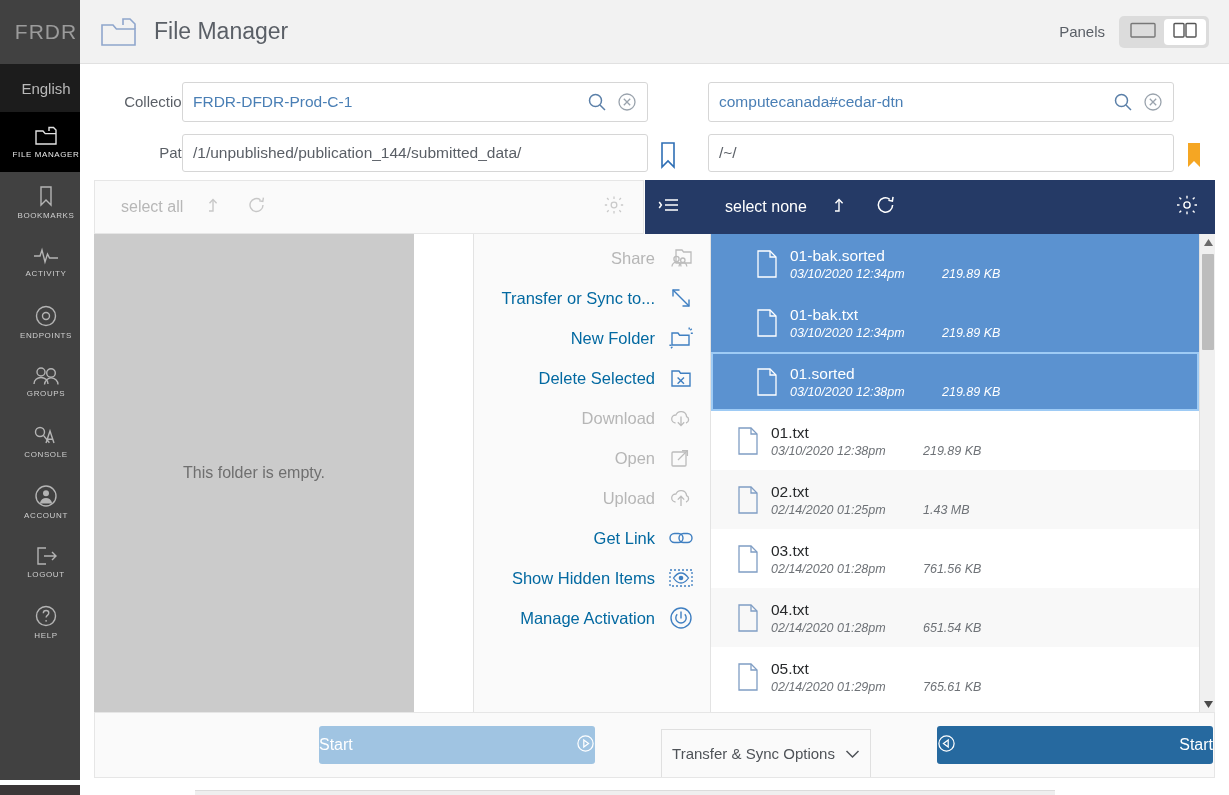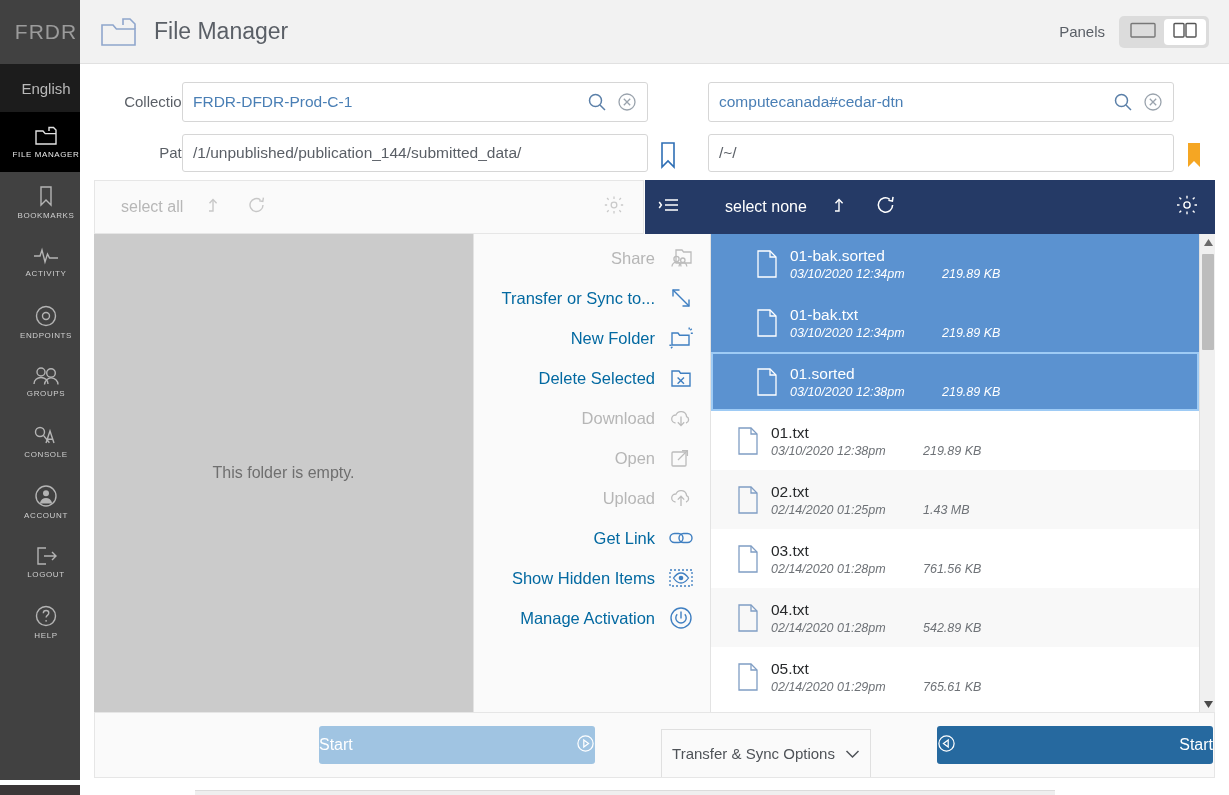--- a/index.html
+++ b/index.html
@@ -99,21 +99,21 @@
     position: absolute; left: 565px; top: 116px; width: 570px; height: 54px;
     background: #253a66; display: flex; align-items: center;
   }
   #tb-right .menu-ic { margin-left: 12px; cursor: pointer; }
   #tb-right .sel-lbl { margin-left: 42px; font-size: 16px; color: #ffffff; }
   #tb-right .tb-ic { margin-left: 24px; cursor: pointer; }
   #tb-right .gear { margin-left: auto; margin-right: 16px; cursor: pointer; }
 
   
   #pane-left {
-    position: absolute; left: 14px; top: 170px; width: 379px; height: 478px;
+    position: absolute; left: 14px; top: 170px; width: 320px; height: 478px;
     background: #cbcbcb; display: flex; align-items: center; justify-content: center;
   }
   #empty-msg { font-size: 16px; color: #6f6f6f; }
 
   #pane-center {
     position: absolute; left: 393px; top: 170px; width: 238px; height: 478px;
     background: #fafafa; border-left: 1px solid #e3e3e3; border-right: 1px solid #e3e3e3;
     padding-top: 4px;
   }
   .menu-row {
@@ -650,21 +650,21 @@
           <span class="ficon">
             <svg width="24" height="30" viewBox="0 0 24 30" fill="none" stroke="#7f9dc4" stroke-width="1.3">
               <path d="M3 2h12l6 6v20H3z"></path>
                 <path d="M15 2v6h6"></path>
             </svg>
           </span>
           <span class="fmeta">
             <span class="fname">04.txt</span>
             <span class="fsub">
               <span class="fdate">02/14/2020 01:28pm</span>
-              <span>542.89 KB</span>
+              <span>651.54 KB</span>
             </span>
           </span>
         </div>
 
         <div class="frow">
           <span class="ficon">
             <svg width="24" height="30" viewBox="0 0 24 30" fill="none" stroke="#7f9dc4" stroke-width="1.3">
               <path d="M3 2h12l6 6v20H3z"></path>
                 <path d="M15 2v6h6"></path>
             </svg>

